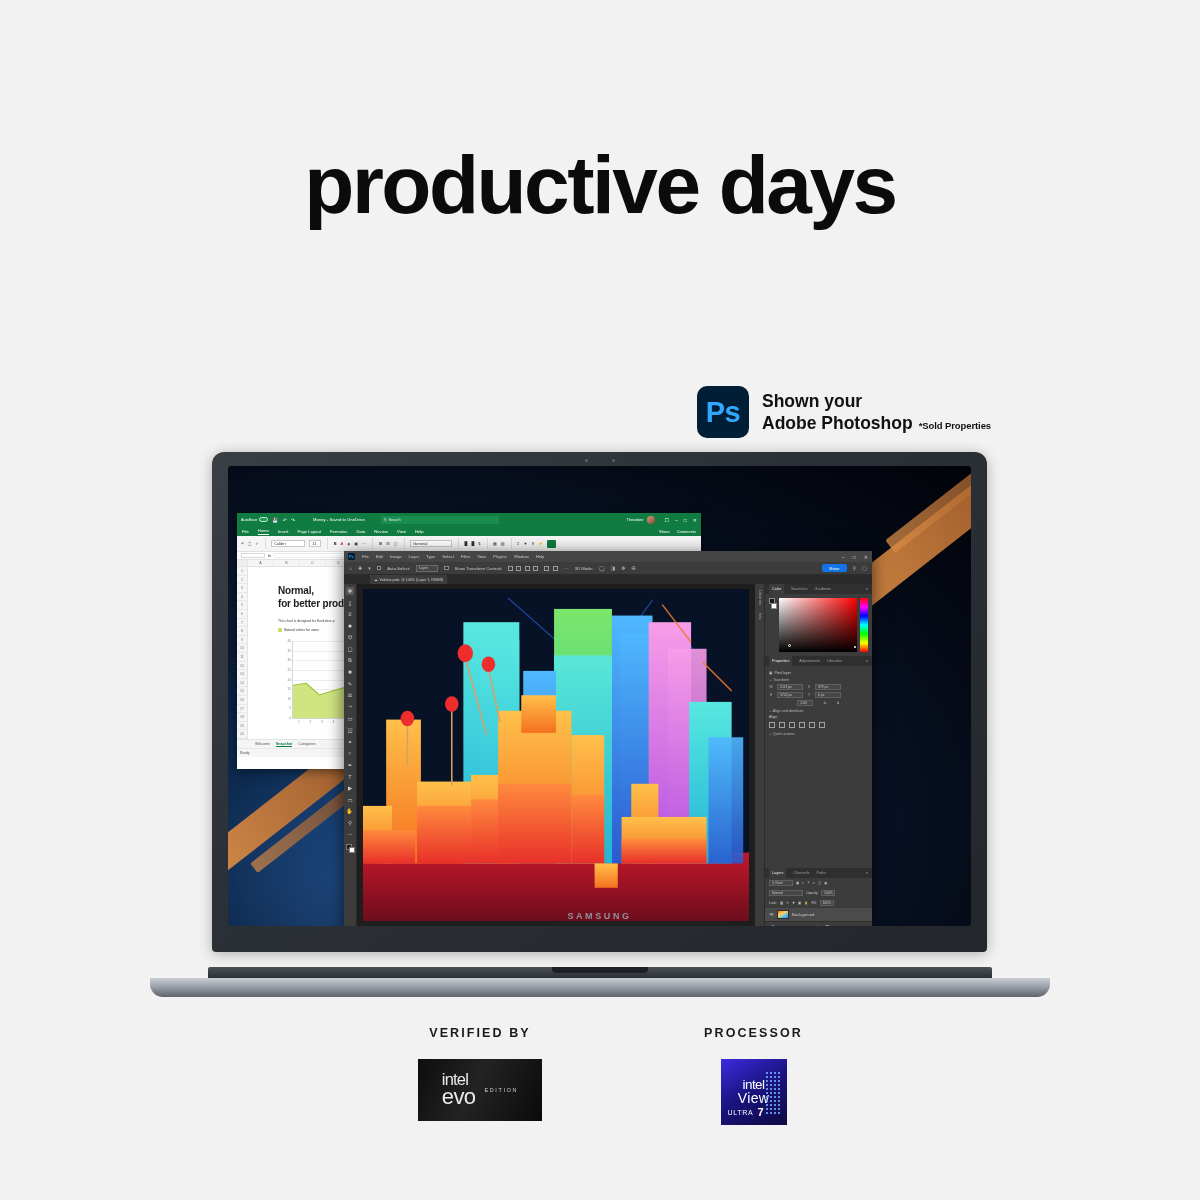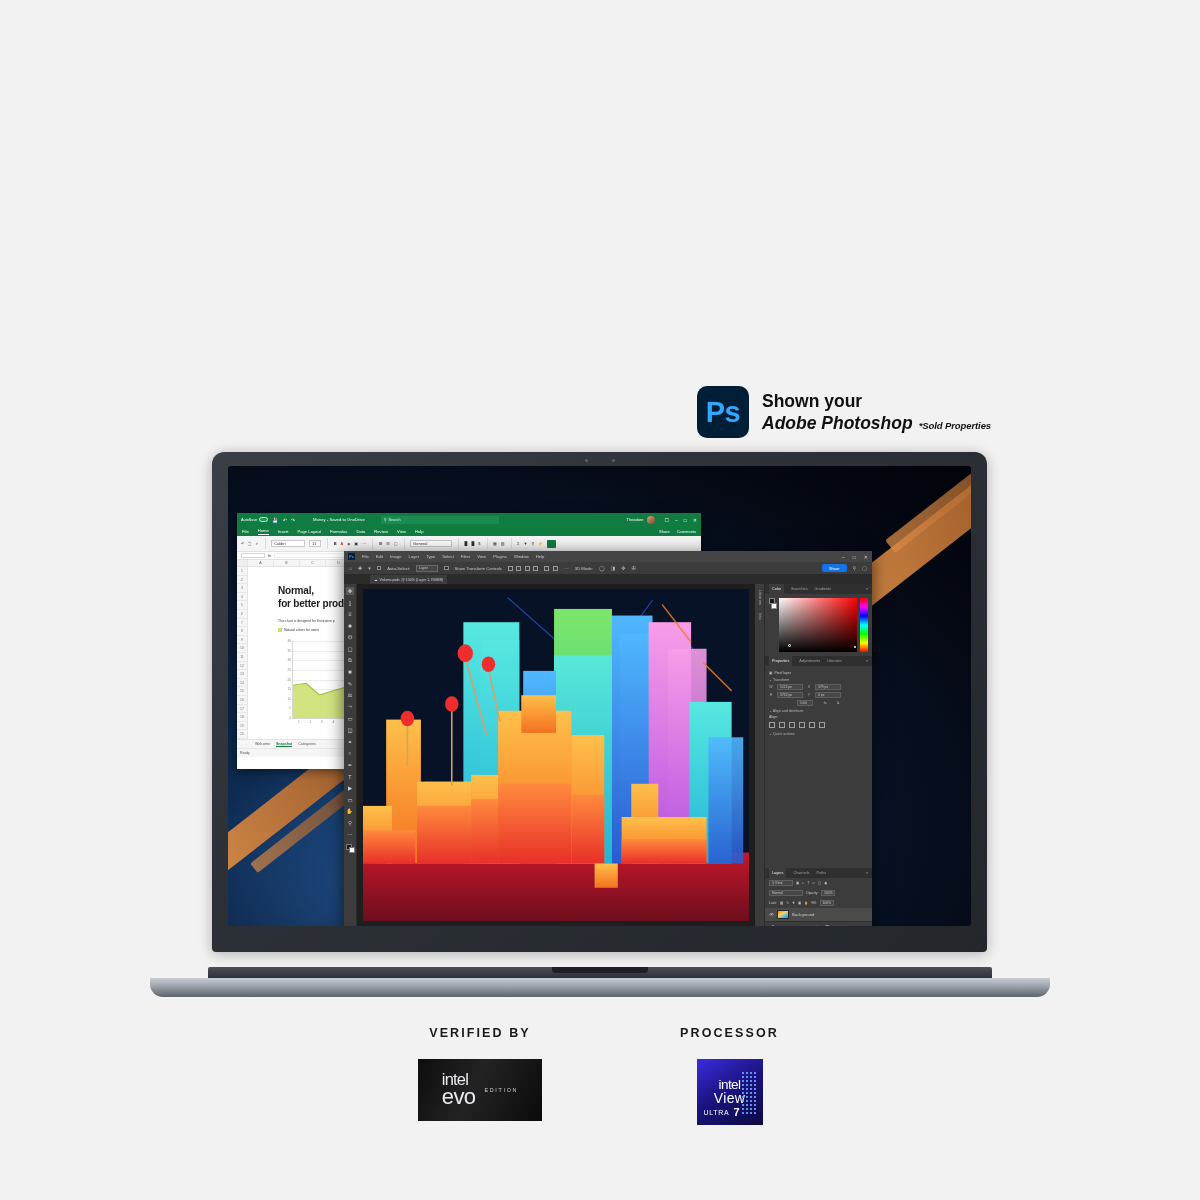--- a/index.html
+++ b/index.html
@@ -32,21 +32,21 @@
   }
   .ps-tile {
     width: 52px; height: 52px; border-radius: 10px;
     background: #001e36;
     display: flex; align-items: center; justify-content: center;
     font-size: 29px; font-weight: bold; color: #31a8ff;
     letter-spacing: -0.5px;
   }
   .ps-text { color: #111; }
   .ps-l1 { font-size: 17.5px; font-weight: bold; line-height: 1.28; }
-  .ps-l2 { font-size: 17.5px; font-weight: bold; line-height: 1.28; display:flex; align-items:flex-end; gap:6px;font-style:italic;}
+  .ps-l2 { font-size: 17.5px; font-weight: bold; line-height: 1.28; display:flex; align-items:flex-end; gap:6px;}
   .ps-small { font-size: 9.5px; font-weight: bold; letter-spacing: -0.1px; padding-bottom:2px;}
 
   
   .laptop { position: absolute; left: 150px; top: 452px; width: 900px; height: 545px; }
 
   .lid {
     position: absolute; left: 62px; top: 0; width: 775px; height: 500px;
     background: linear-gradient(145deg,#3a3f45 0%, #2c3137 40%, #23272c 100%);
     border-radius: 12px 12px 4px 4px;
     padding: 14px 16px 26px 16px;
@@ -248,21 +248,21 @@
   .p-op { width:14px;height:6px;border:.5px solid #5f5f5f;background:#474747;display:flex;align-items:center;justify-content:center;}
   .p-layeritem { display:flex; align-items:center; gap:3px; padding:2px 4px; background:#4b4b4b; }
   .p-thumb { width:12px;height:9px; background:linear-gradient(150deg,#ff7a18,#ffd166 40%,#33c3f0 75%,#7b5cff); border:.4px solid #2b2b2b;}
   .p-eye { font-size:4px; color:#d4d4d4; }
   .p-lbottom { display:flex; gap:5px; padding:3px 4px; font-size:4.4px; color:#c4c4c4; border-top:.5px solid #2f2f2f;}
 
   
   .badges { position:absolute; top:1026px; left:0; width:1200px; }
   .badge-col { position:absolute; text-align:center; }
   .bc1 { left:380px; width:200px; }
-  .bc2 { left:632px; width:195px; }
+  .bc2 { left:656px; width:195px; }
   .badge-label { font-size:12.5px; font-weight:bold; letter-spacing:2.1px; color:#1a1a1a; }
   .evo-tile {
     margin:19px auto 0; width:124px; height:62px;
     background: linear-gradient(115deg,#0d0d0d 0%, #232323 45%, #0a0a0a 100%);
     display:flex; align-items:center; justify-content:center; gap:9px;
   }
   .evo-text { color:#e9e9ef; text-align:left; line-height:.92; }
   .evo-intel { font-size:16.5px; letter-spacing:-.8px; }
   .evo-evo { font-size:22px; letter-spacing:-.6px; }
   .evo-edition { font-size:5.4px; letter-spacing:1.7px; color:#cfcfcf; }
@@ -277,20 +277,21 @@
   .core-ultra .u { color:#fff; font-size:7px; letter-spacing:.7px; }
   .core-ultra .n { color:#fff; font-size:11px; font-weight:bold; }
   .dots { position:absolute; right:6px; top:12px; width:16px; height:44px;
           background-image: radial-gradient(#6ea8ff 28%, transparent 30%);
           background-size: 4px 4px; opacity:.85; }
 </style>
 </head>
 <body>
 
 <div class="headline">
+  <span class="l2">productive days</span>
 </div>
 
 <div class="ps-badge">
   <div class="ps-tile">Ps</div>
   <div class="ps-text">
     <div class="ps-l1">Shown your</div>
     <div class="ps-l2">
       <span>Adobe Photoshop</span>
       <span class="ps-small">*Sold Properties</span>
     </div>
@@ -792,20 +793,21 @@
                 <span>◫</span>
                 <span>⨁</span>
                 <span>🗑</span>
               </div>
             </div>
 
           </div>
         </div>
       </div>
 
+      <div class="bezel-logo">SAMSUNG</div>
     </div>
   </div>
 
   <div class="base">
     <div class="base-top">
       <div class="base-notch"></div>
     </div>
     <div class="base-bottom"></div>
   </div>
 </div>

